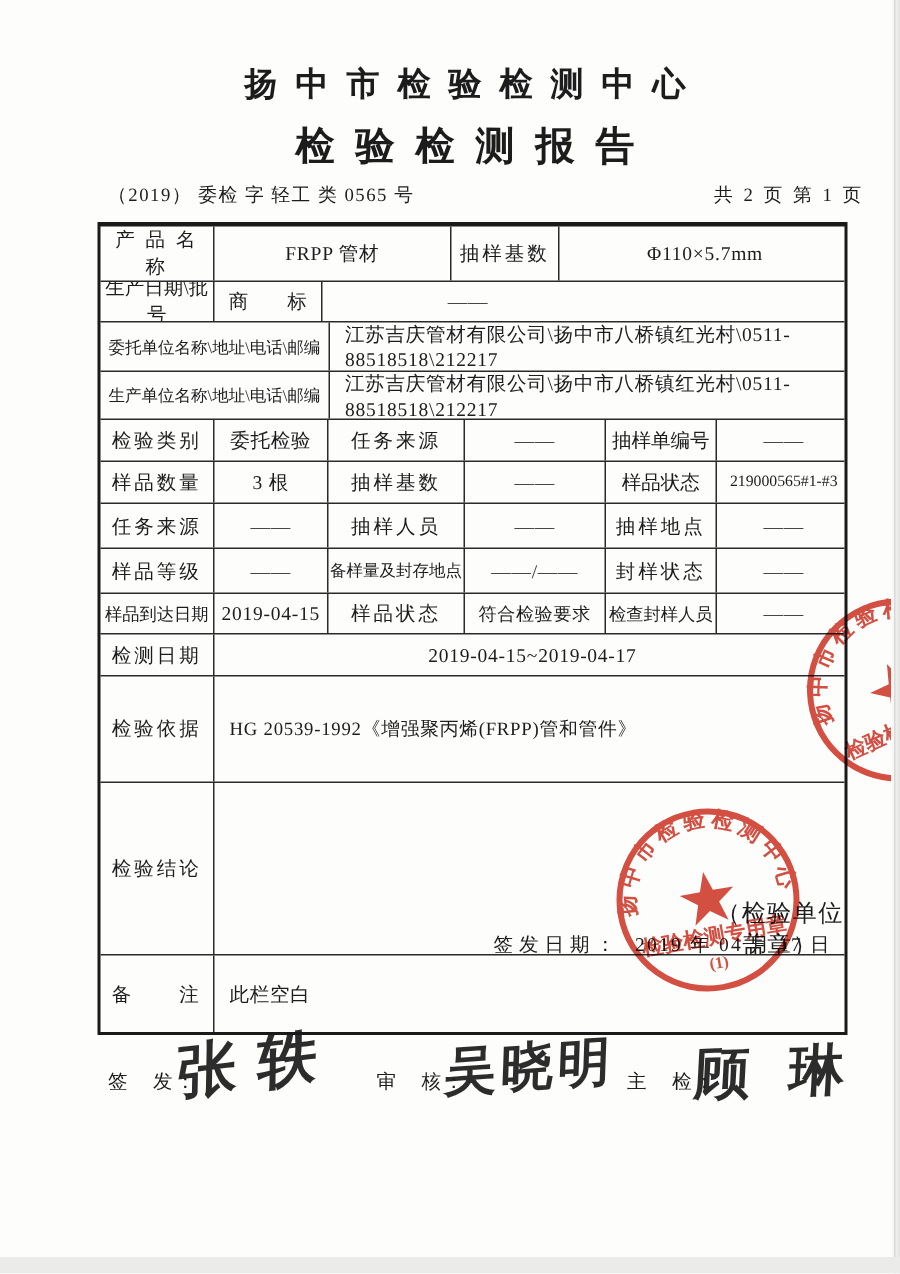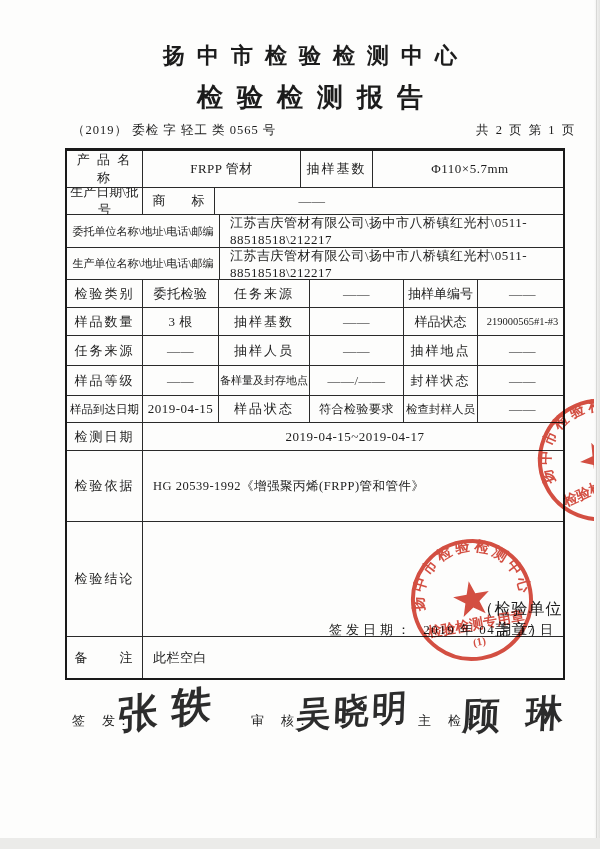--- a/index.html
+++ b/index.html
@@ -38,21 +38,21 @@
   }
   .cell:first-child{border-left:none;}
   .lbl{letter-spacing:2px;}
   .lbl.sm{font-size:11px;letter-spacing:0;}
   .val{letter-spacing:0.5px;}
   .val.sm{font-size:10.5px;letter-spacing:0;}
   .left{justify-content:flex-start;text-align:left;padding-left:10px;}
   .dash{color:#3a3a3a;}
   
   .h36{height:36px}.h27{height:27px}.h33{height:33px}.h32{height:32px}
-  .h28{height:28px}.h30{height:30px}.h71{height:71px}.h115{height:115px}.h48{height:42px}
+  .h28{height:28px}.h30{height:30px}.h71{height:71px}.h115{height:115px}.h48{height:52px}
   
   .w75{flex:0 0 75px}.w76{flex:0 0 76px}.w91{flex:0 0 91px}.w94{flex:0 0 94px}
   .w74{flex:0 0 74px}.w90{flex:0 0 90px}
   
   .w158{flex:0 0 158px}.w72{flex:0 0 72px}.w195{flex:0 0 195px}
   
   .w152{flex:0 0 152px}.w348{flex:0 0 348px}.w425{flex:0 0 425px}
   
   .concl-cell{position:relative;display:block;}
   .concl-text{position:absolute;top:24px;left:7px;width:330px;font-size:12.5px;text-align:left;line-height:1.35;}

